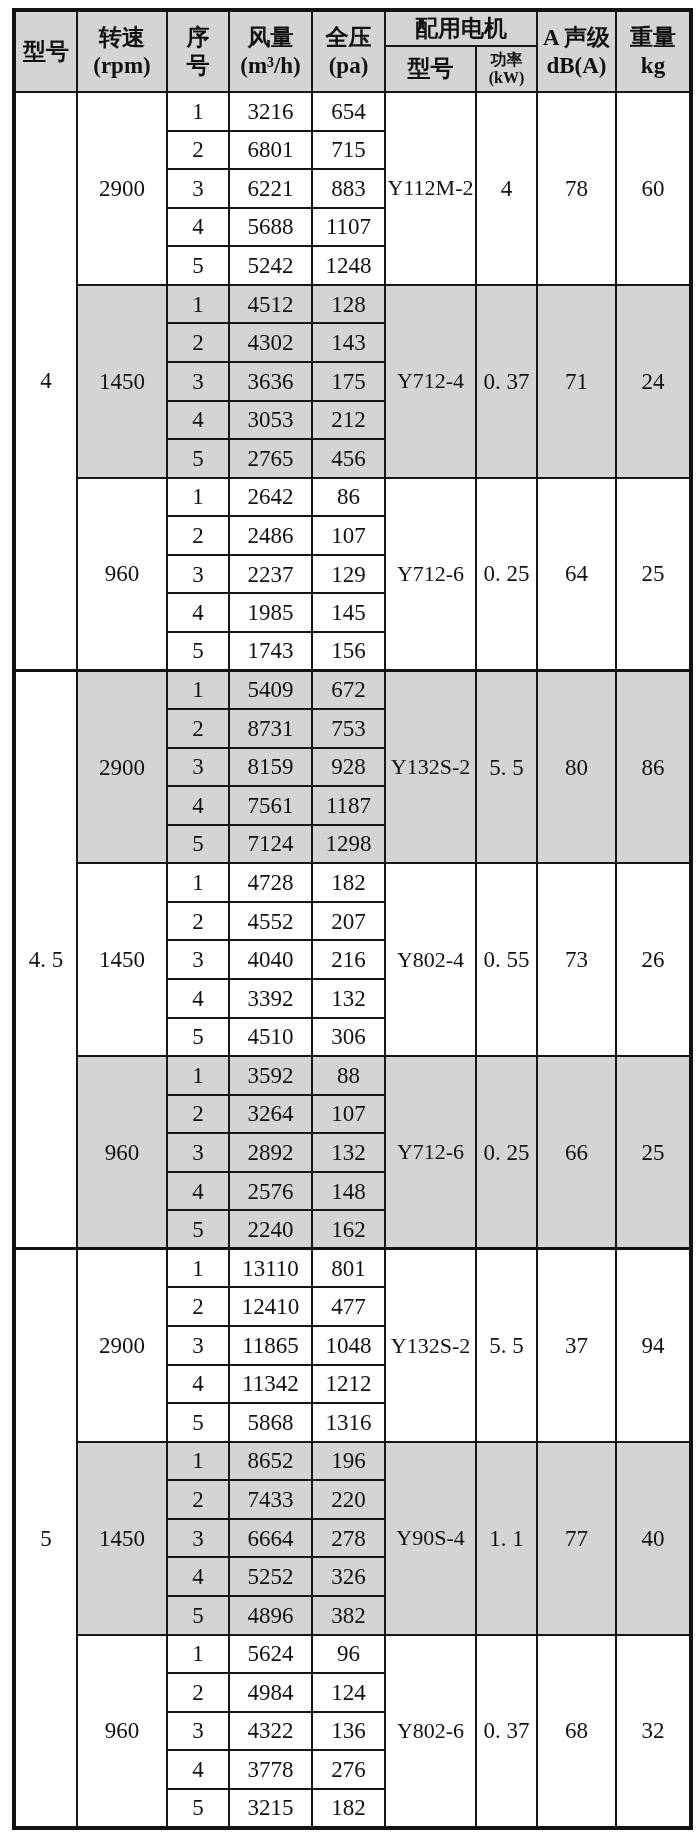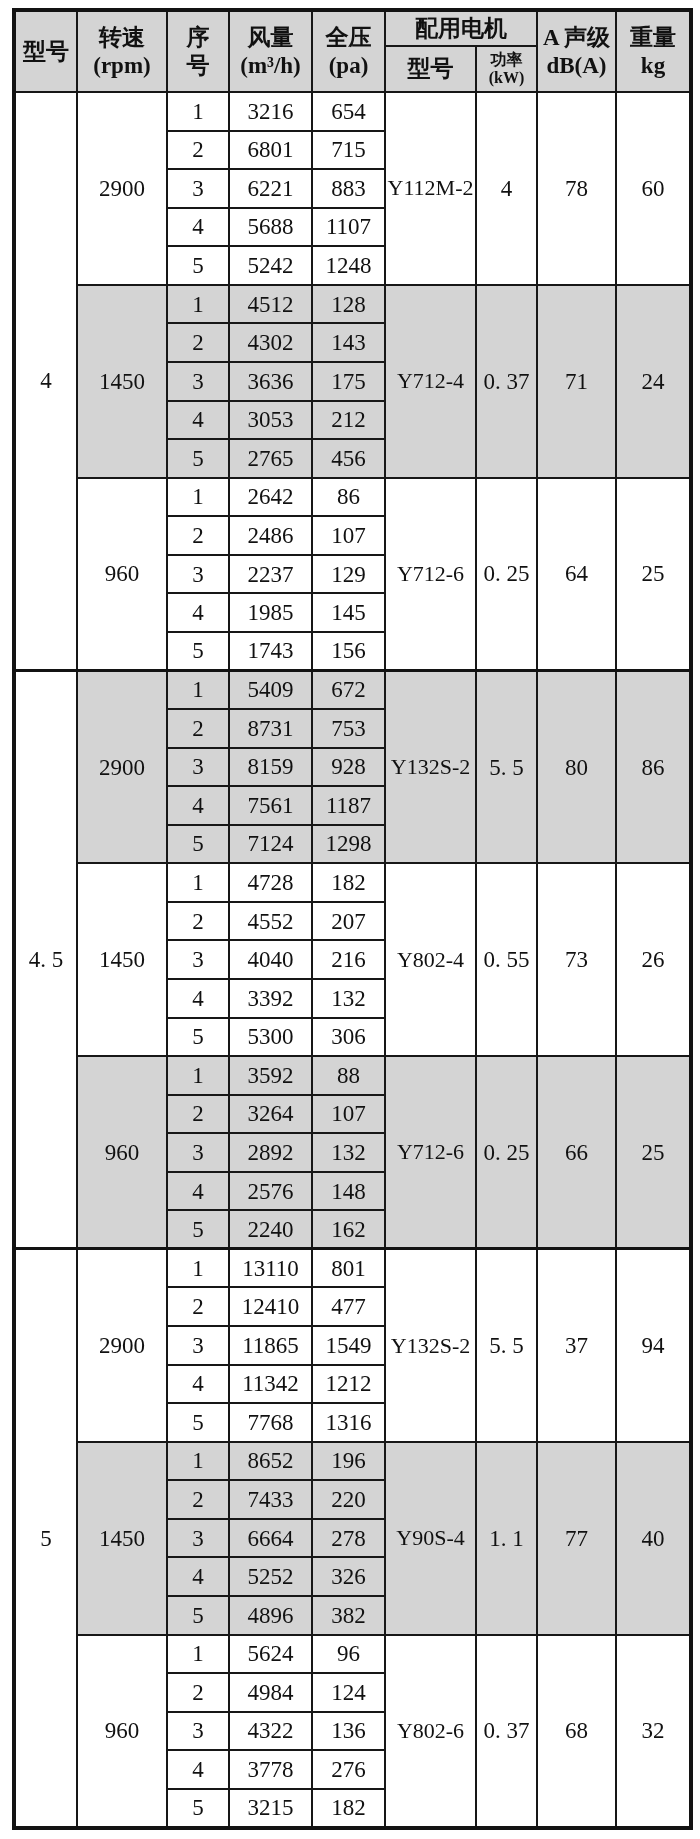--- a/index.html
+++ b/index.html
@@ -236,21 +236,21 @@
           <td>4040</td>
           <td>216</td>
         </tr>
         <tr>
           <td>4</td>
           <td>3392</td>
           <td>132</td>
         </tr>
         <tr>
           <td>5</td>
-          <td>5300</td>
+          <td>4510</td>
           <td>306</td>
         </tr>
         <tr>
           <td rowspan="5" class="shaded">960</td>
           <td class="shaded">1</td>
           <td class="shaded">3592</td>
           <td class="shaded">88</td>
           <td rowspan="5" class="shaded motor-cell">Y712-6</td>
           <td rowspan="5" class="shaded">0. 25</td>
           <td rowspan="5" class="shaded">66</td>
@@ -288,30 +288,30 @@
           <td rowspan="5">94</td>
         </tr>
         <tr>
           <td>2</td>
           <td>12410</td>
           <td>477</td>
         </tr>
         <tr>
           <td>3</td>
           <td>11865</td>
-          <td>1549</td>
+          <td>1048</td>
         </tr>
         <tr>
           <td>4</td>
           <td>11342</td>
           <td>1212</td>
         </tr>
         <tr>
           <td>5</td>
-          <td>7768</td>
+          <td>5868</td>
           <td>1316</td>
         </tr>
         <tr>
           <td rowspan="5" class="shaded">1450</td>
           <td class="shaded">1</td>
           <td class="shaded">8652</td>
           <td class="shaded">196</td>
           <td rowspan="5" class="shaded motor-cell">Y90S-4</td>
           <td rowspan="5" class="shaded">1. 1</td>
           <td rowspan="5" class="shaded">77</td>

